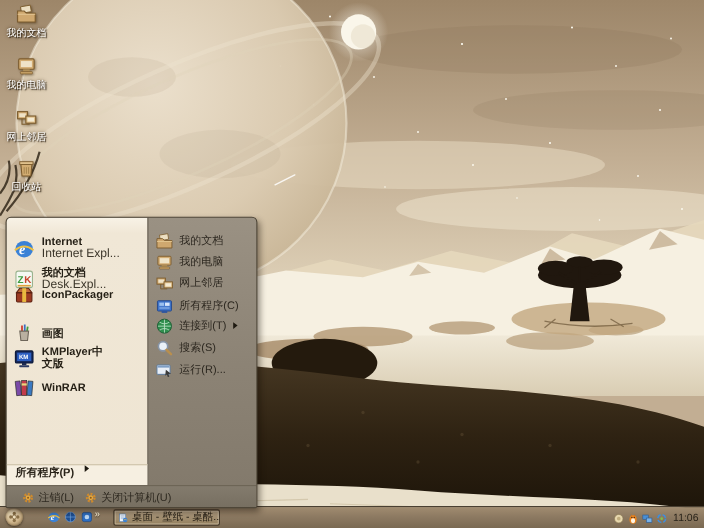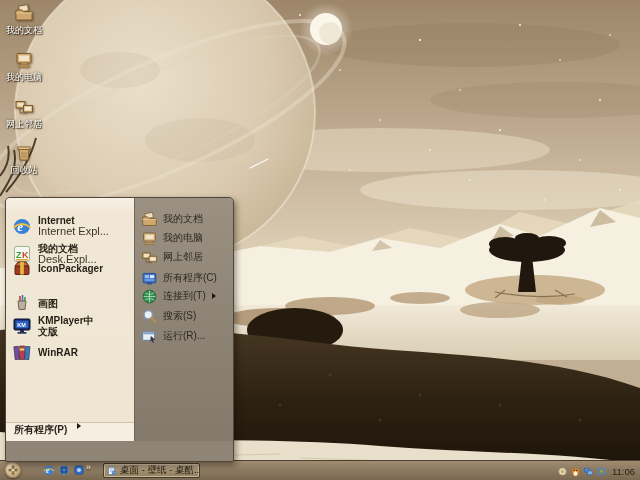--- a/index.html
+++ b/index.html
@@ -435,20 +435,34 @@
         </svg>
       <span class="rlabel">搜索(S)</span>
     </div>
   </div>
 
   <div class="sm-allprog">
     <span class="ap-txt">所有程序(P)</span>
     <span class="tri ap-tri"></span>
   </div>
 
+  <div class="sm-bottom">
+    <div class="sm-session" style="left:13px">
+      <svg width="13" height="13">
+          <use href="#sym-gear"></use>
+        </svg>
+      <span class="slabel">注销(L)</span>
+    </div>
+    <div class="sm-session" style="left:70px">
+      <svg width="13" height="13">
+          <use href="#sym-gear"></use>
+        </svg>
+      <span class="slabel">关闭计算机(U)</span>
+    </div>
+  </div>
 </div>
 
 <div class="taskbar">
   <div class="startorb">
     <svg width="12" height="12">
         <use href="#sym-orbflower"></use>
       </svg>
   </div>
   <div class="quick">
     <svg width="12" height="12" viewBox="0 0 20 20">

